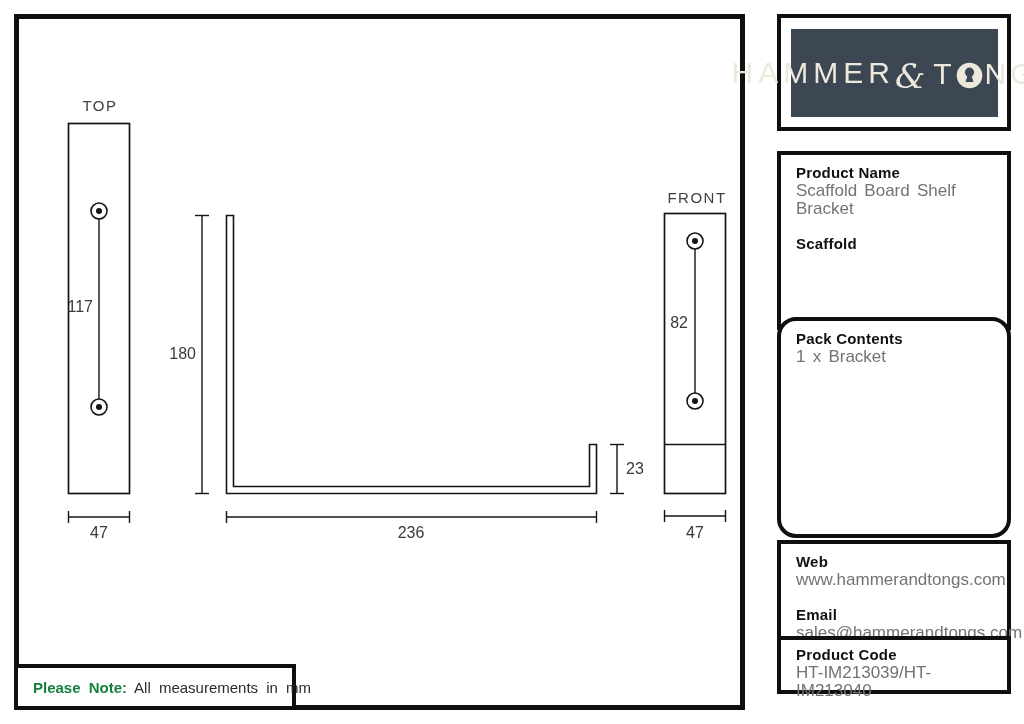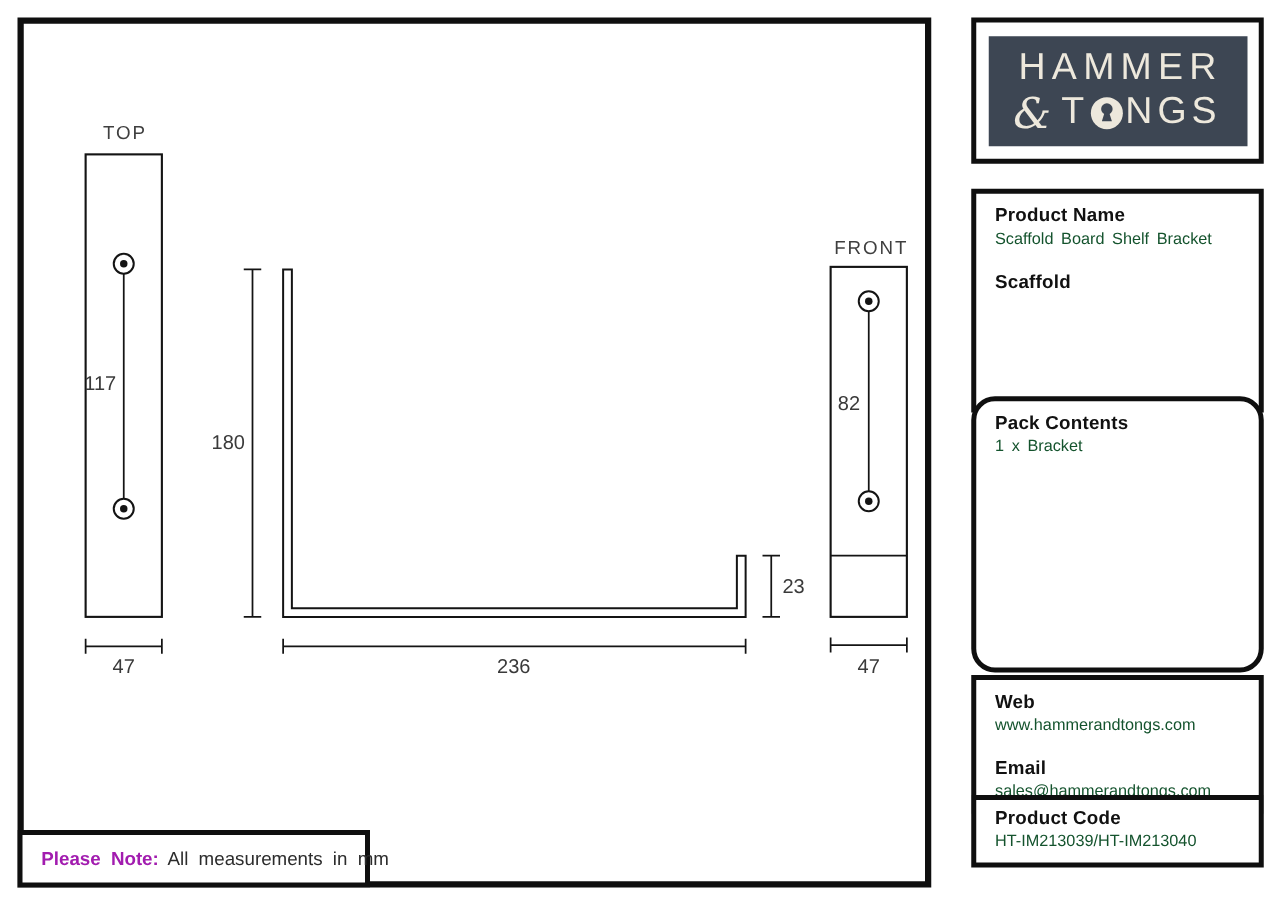--- a/index.html
+++ b/index.html
@@ -9,33 +9,33 @@
   .sheet { position:absolute; left:0; top:0; width:1024px; height:724px; background:#fff; }
 
   
   .main-box { position:absolute; left:14px; top:14px; width:731px; height:696px;
               border:5px solid #0f0f0f; background:#fff; }
 
   
   .note-box { position:absolute; left:14px; top:664px; width:282px; height:46px;
               border:4px solid #0f0f0f; background:#fff; display:flex; align-items:center;
               padding-left:15px; font-size:15px; color:#2c2c2c; word-spacing:4px; white-space:nowrap; }
-  .note-box b { color:#a21caf; margin-right:7px; }
+  .note-box b { color:#15803d; margin-right:7px; }
 
   
   .panel { position:absolute; left:777px; width:234px; border:4px solid #0f0f0f;
            background:#fff; padding:9px 10px 0 15px; }
   .panel h3 { font-size:15px; font-weight:bold; color:#111; line-height:18px; letter-spacing:.2px; }
-  .panel .val { font-size:13px; color:#14532d; line-height:18px; word-spacing:2.5px; }
+  .panel .val { font-size:17px; color:#737373; line-height:18px; word-spacing:2.5px; }
   .gap { height:17px; }
 
   .logo-box { position:absolute; left:777px; top:14px; width:234px; height:117px;
               border:4px solid #0f0f0f; background:#fff; display:flex; align-items:center; justify-content:center; }
   .logo { width:207px; height:88px; background:#3d4653; color:#ede8dc;
-          display:flex; flex-direction:column; align-items:center; justify-content:center; line-height:1; }
+          display:flex; flex-direction:row; align-items:center; justify-content:center; line-height:1; }
   .logo .l1 { font-size:30px; letter-spacing:5px; margin-left:5px; }
   .logo .l2 { font-size:30px; letter-spacing:4px; display:flex; align-items:center; margin-top:3px; }
   .logo .amp { font-family:"DejaVu Serif", serif; font-style:italic; font-size:34px;
                margin-right:4px; position:relative; top:2px; }
   .logo .keyhole { margin:0 1px; position:relative; top:1px; }
 
   .p-product { top:151px; height:179px; }
   .p-pack    { top:317px; height:221px;border-radius:19px; }
   .p-contact { top:540px; height:111px; }
   .p-code    { top:636px; height:58px; padding-top:6px; }

